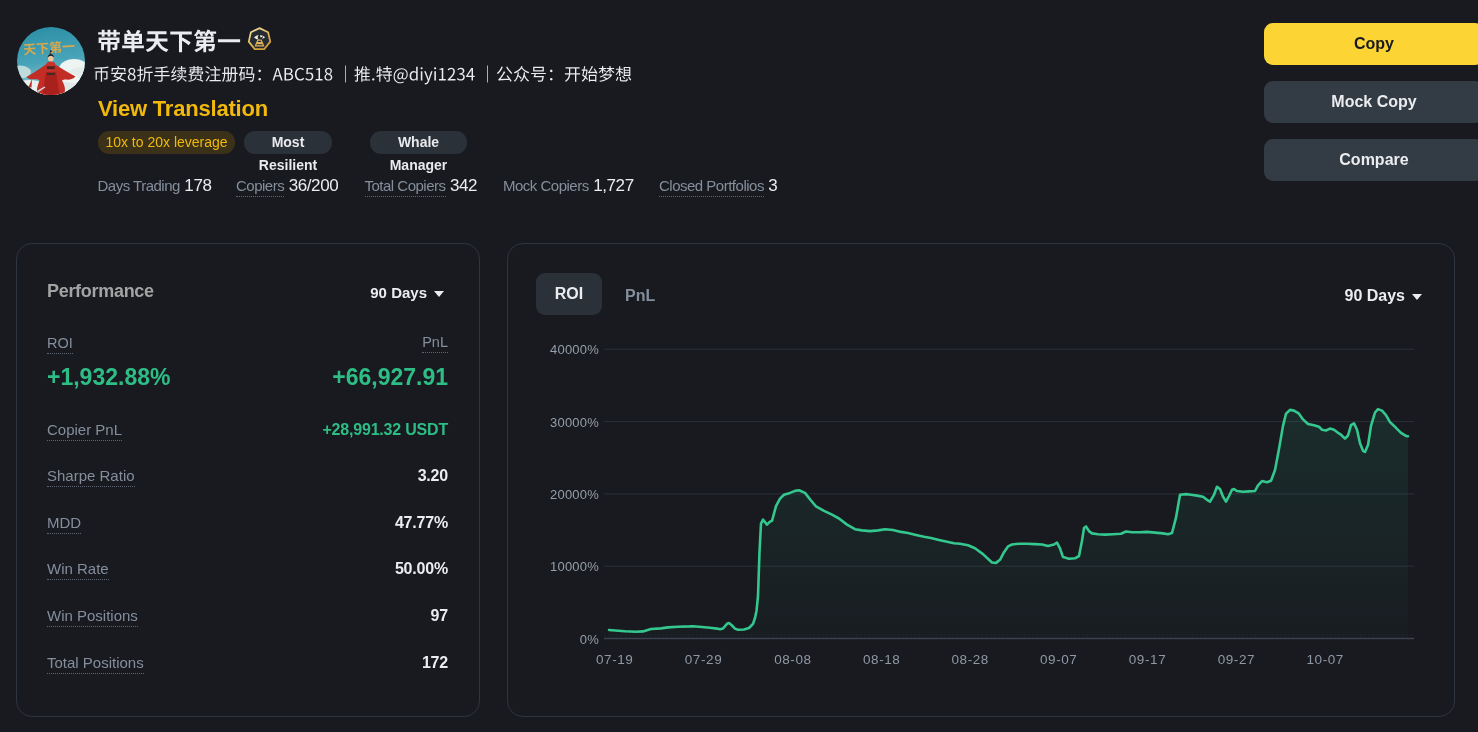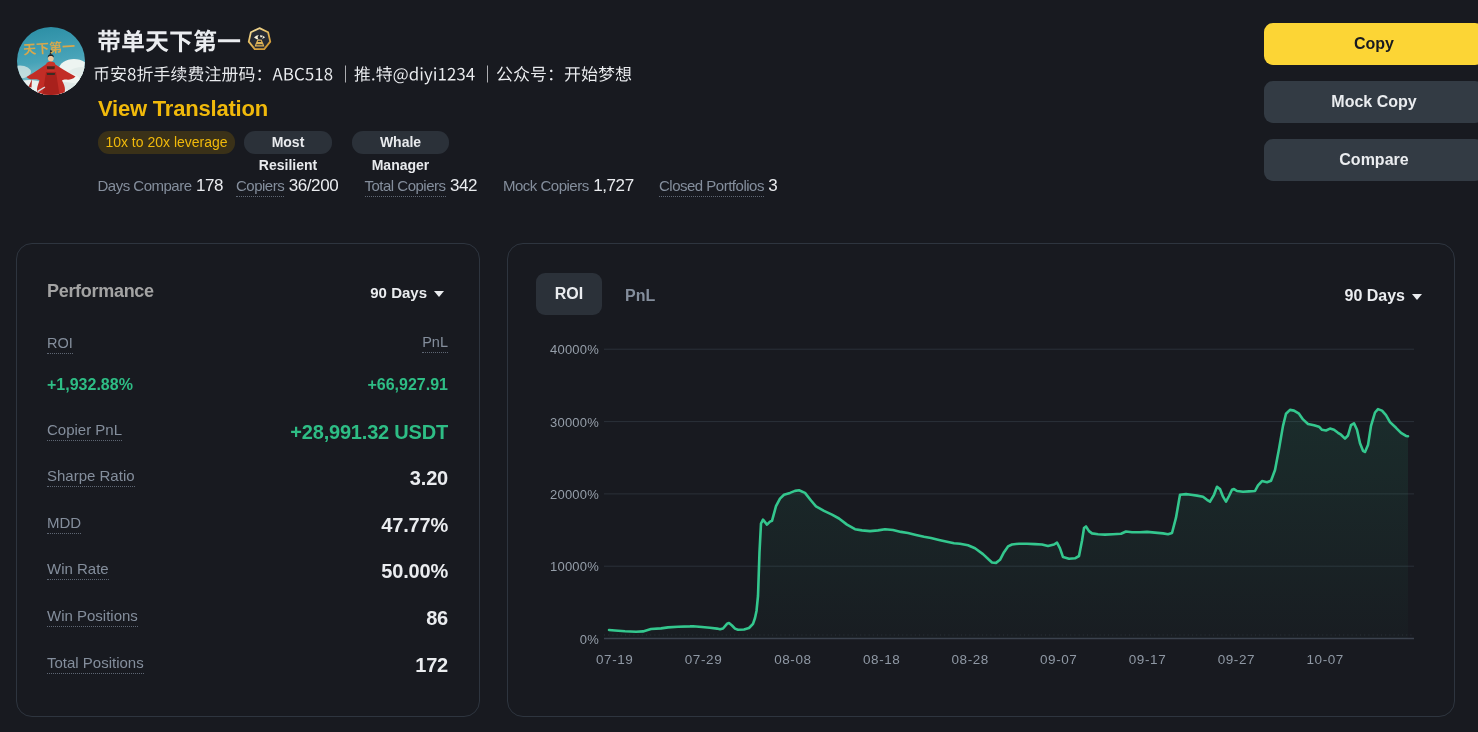--- a/index.html
+++ b/index.html
@@ -6,21 +6,21 @@
 .dot{border-bottom:1px dotted #5E6673;padding-bottom:2px}
 .card{position:absolute;border:1px solid #2E353F;border-radius:16px}
 .chip{position:absolute;height:23px;line-height:23px;border-radius:11px;background:#2B3139;color:#E8EAED;font-size:14px;font-weight:600;text-align:center;top:131px}
 .btn{position:absolute;left:1264px;width:220px;height:42px;border-radius:9px;background:#333B44;color:#EAECEF;font-weight:700;font-size:16px;text-align:center;line-height:42px}
 .statlab{color:#848E9C;font-size:15px;letter-spacing:-0.5px}
 .statval{color:#EAECEF;font-size:17px;font-weight:400;letter-spacing:-0.4px}
 .axlab{fill:#959EA9;font-size:13px;letter-spacing:0.2px}
 .axlab2{fill:#8F98A4;font-size:13.5px;letter-spacing:0.6px}
 .prow{position:absolute;left:47px;width:401px}
 .plab{color:#848E9C;font-size:15px}
-.pval{color:#EAECEF;font-size:20px;font-weight:700;float:right;letter-spacing:-0.2px}
+.pval{color:#EAECEF;font-size:16px;font-weight:700;float:right;letter-spacing:-0.2px}
 .caret{display:inline-block;width:0;height:0;border-left:5px solid transparent;border-right:5px solid transparent;border-top:6px solid #EAECEF;margin-left:7px;position:relative;top:-1px}
 </style></head><body>
 <svg style="position:absolute;left:17px;top:27px" width="68" height="68" viewBox="0 0 68 68">
 <defs>
       <clipPath id="avc">
         <circle cx="34" cy="34" r="34"></circle>
       </clipPath>
 <linearGradient id="sky" x1="0" y1="0" x2="0.15" y2="1">
 <stop offset="0" stop-color="#2A8DA4"></stop>
         <stop offset="0.55" stop-color="#47A3B8"></stop>
@@ -72,39 +72,39 @@
 <path d="M8.9 16.4 L15.1 16.4 L15.9 18.6 L8.1 18.6 Z" fill="none" stroke="#DFB458" stroke-width="1.1"></path>
 </svg>
 <svg class="abs" style="left:93px;top:62px" width="545" height="24" viewBox="0 0 545 24">
     <g transform="translate(0,18.4) scale(0.017000,-0.017000)">
       <path d="M458 722H536V-79H458ZM150 534H816V461H226V36H150ZM778 534H855V140Q855 108 847 89Q839 70 814 61Q789 52 748 50Q706 48 646 48Q644 65 636 86Q628 108 619 123Q652 122 680 122Q708 121 728 122Q748 122 757 122Q770 123 774 127Q778 131 778 142ZM889 812 919 743Q840 730 740 720Q639 709 529 702Q418 694 305 690Q193 685 89 683Q89 699 83 719Q78 738 73 751Q177 753 289 758Q402 763 512 771Q621 779 719 789Q816 799 889 812ZM1093 725H1908V522H1829V654H1168V522H1093ZM1668 414 1748 396Q1700 256 1614 163Q1528 70 1407 14Q1285 -43 1130 -77Q1126 -68 1117 -55Q1109 -42 1100 -29Q1090 -17 1082 -9Q1237 19 1354 70Q1472 120 1550 204Q1629 288 1668 414ZM1069 449H1935V378H1069ZM1414 823 1491 842Q1509 810 1528 772Q1546 733 1556 708L1477 685Q1467 711 1449 751Q1431 790 1414 823ZM1192 222 1247 276Q1331 250 1425 216Q1518 182 1609 144Q1700 106 1779 67Q1857 28 1914 -8L1852 -73Q1799 -38 1722 2Q1646 42 1555 83Q1465 123 1372 158Q1278 194 1192 222ZM1192 223Q1222 260 1254 307Q1285 354 1317 407Q1348 459 1375 512Q1402 565 1421 612L1502 596Q1482 547 1454 495Q1427 443 1397 392Q1367 342 1338 297Q1308 252 1283 218ZM2280 -13Q2212 -13 2159 12Q2106 37 2076 81Q2046 125 2046 182Q2046 231 2065 271Q2085 310 2116 338Q2147 367 2180 385V389Q2140 417 2111 459Q2081 500 2081 558Q2081 614 2107 656Q2134 697 2179 721Q2225 744 2282 744Q2345 744 2390 719Q2435 694 2459 651Q2483 608 2483 551Q2483 513 2468 479Q2452 445 2430 418Q2408 392 2386 374V369Q2418 351 2446 326Q2474 300 2492 263Q2509 227 2509 176Q2509 124 2480 80Q2452 37 2400 12Q2349 -13 2280 -13ZM2330 398Q2367 431 2386 468Q2405 506 2405 546Q2405 583 2391 612Q2376 641 2348 659Q2320 676 2281 676Q2230 676 2197 644Q2164 612 2164 558Q2164 515 2188 485Q2211 456 2249 436Q2287 415 2330 398ZM2281 55Q2324 55 2355 71Q2387 87 2404 115Q2422 143 2422 179Q2422 216 2406 243Q2390 269 2364 289Q2337 309 2302 325Q2267 341 2228 356Q2184 328 2156 285Q2127 243 2127 190Q2127 152 2147 121Q2167 90 2203 73Q2238 55 2281 55ZM3432 832 3478 768Q3419 751 3343 735Q3267 720 3186 708Q3105 697 3030 689Q3028 703 3022 721Q3015 738 3009 751Q3064 758 3122 767Q3180 776 3237 786Q3294 796 3344 808Q3394 820 3432 832ZM3046 507H3515V436H3046ZM3272 468H3346V-74H3272ZM2593 310Q2639 322 2697 338Q2756 354 2822 374Q2888 393 2953 412L2963 342Q2872 314 2779 286Q2687 259 2615 237ZM2607 638H2956V567H2607ZM2748 840H2821V13Q2821 -18 2814 -35Q2806 -52 2786 -61Q2766 -70 2734 -72Q2702 -75 2652 -75Q2650 -60 2643 -40Q2636 -20 2629 -5Q2663 -6 2691 -6Q2719 -6 2729 -6Q2739 -5 2744 -1Q2748 2 2748 12ZM3009 751H3083V435Q3083 344 3074 255Q3065 167 3039 83Q3012 -1 2958 -78Q2948 -66 2931 -52Q2913 -39 2898 -29Q2948 42 2971 119Q2995 197 3002 277Q3009 357 3009 435ZM4353 839 4408 778Q4341 758 4254 742Q4168 727 4072 716Q3975 705 3877 698Q3780 691 3689 688Q3687 702 3682 722Q3676 741 3671 753Q3760 758 3856 765Q3952 772 4044 782Q4136 793 4216 807Q4295 821 4353 839ZM3672 556H4451V484H3672ZM3605 322H4508V248H3605ZM4018 732H4095V25Q4095 -15 4083 -35Q4070 -54 4042 -63Q4013 -72 3963 -75Q3912 -77 3833 -76Q3830 -65 3825 -52Q3820 -38 3813 -25Q3807 -11 3801 -2Q3843 -3 3881 -3Q3919 -3 3947 -3Q3975 -3 3987 -3Q4004 -2 4011 4Q4018 10 4018 25ZM4993 747H5440V683H4993ZM5174 840H5248V563H5174ZM5029 452 5064 489Q5097 472 5133 447Q5169 422 5188 401L5152 359Q5132 380 5097 406Q5062 432 5029 452ZM4956 361 4992 400Q5026 382 5063 355Q5100 329 5121 307L5084 264Q5065 286 5028 314Q4991 341 4956 361ZM4956 593H5437V528H4956ZM5421 593H5432L5444 596L5492 584Q5476 534 5458 482Q5440 430 5422 394L5362 410Q5377 443 5393 491Q5410 539 5421 582ZM4935 251H5494V185H4935ZM5203 489H5273V368Q5273 313 5263 253Q5253 193 5222 134Q5191 74 5129 19Q5066 -36 4960 -82Q4956 -73 4948 -63Q4941 -53 4932 -43Q4923 -33 4916 -26Q5014 15 5072 64Q5129 113 5158 166Q5186 219 5195 271Q5203 323 5203 370ZM5244 105 5290 146Q5329 120 5372 88Q5414 56 5452 24Q5489 -9 5512 -35L5463 -82Q5441 -56 5404 -22Q5367 11 5326 45Q5284 78 5244 105ZM4623 182Q4621 189 4617 201Q4613 213 4609 225Q4604 238 4601 246Q4616 250 4633 268Q4651 286 4673 314Q4685 328 4708 359Q4730 390 4759 433Q4787 477 4816 527Q4845 577 4868 628L4927 594Q4873 491 4806 392Q4739 294 4671 220V218Q4671 218 4664 215Q4657 211 4647 206Q4637 200 4630 194Q4623 188 4623 182ZM4623 182 4617 245 4651 271 4905 334Q4905 319 4906 301Q4907 282 4909 271Q4821 247 4768 232Q4714 217 4685 208Q4656 199 4643 193Q4630 187 4623 182ZM4616 423Q4614 430 4610 442Q4606 455 4602 468Q4597 481 4593 490Q4606 493 4620 510Q4634 526 4650 552Q4658 565 4675 594Q4691 623 4711 662Q4731 702 4751 747Q4771 793 4786 838L4851 808Q4826 746 4795 683Q4764 621 4729 564Q4694 508 4659 462V460Q4659 460 4653 456Q4646 453 4638 447Q4629 441 4623 435Q4616 428 4616 423ZM4616 423 4614 477 4649 500 4822 517Q4820 504 4818 486Q4817 468 4817 457Q4758 450 4721 445Q4685 439 4664 436Q4643 432 4632 429Q4622 426 4616 423ZM4598 58Q4656 77 4737 106Q4819 135 4904 165L4916 103Q4837 73 4758 43Q4679 13 4615 -12ZM5731 650H6359V721H5663V776H6428V596H5731ZM5715 521H6440V467H5699ZM6418 521H6488Q6488 521 6487 512Q6487 503 6486 496Q6481 447 6475 421Q6469 394 6457 382Q6447 373 6435 369Q6423 365 6408 364Q6395 363 6371 364Q6347 364 6320 365Q6319 376 6316 391Q6312 406 6306 417Q6330 414 6349 413Q6368 413 6376 413Q6384 413 6389 414Q6395 415 6399 419Q6405 426 6409 447Q6414 468 6418 512ZM5911 840H5979V635Q5979 581 5968 531Q5957 482 5923 438Q5890 395 5825 360Q5759 324 5651 297Q5648 306 5641 317Q5635 328 5628 338Q5620 349 5614 356Q5713 379 5773 409Q5832 439 5862 476Q5891 512 5901 552Q5911 592 5911 636ZM6139 840H6210V362H6139ZM5741 337H6376V66H6300V274H5814V59H5741ZM6028 233H6104Q6090 163 6060 111Q6031 59 5978 22Q5925 -15 5841 -40Q5756 -65 5630 -80Q5628 -71 5623 -59Q5618 -48 5611 -36Q5605 -24 5598 -17Q5716 -5 5794 14Q5872 34 5919 64Q5966 94 5992 135Q6017 177 6028 233ZM6076 58 6115 109Q6162 97 6215 81Q6268 65 6321 48Q6373 30 6420 12Q6466 -5 6500 -21L6458 -80Q6426 -64 6380 -46Q6335 -27 6283 -9Q6231 10 6177 27Q6124 44 6076 58ZM5703 649H5771Q5764 603 5757 553Q5749 503 5741 467H5672Q5680 505 5689 555Q5698 605 5703 649ZM6927 353H7457V281H6927ZM6857 23H7517V-49H6857ZM6889 649H7493V578H6889ZM7152 609H7230V-12H7152ZM6649 774 6691 828Q6724 814 6759 796Q6795 777 6828 758Q6861 739 6882 724L6839 662Q6818 678 6786 699Q6754 719 6718 739Q6682 759 6649 774ZM6597 497 6638 553Q6669 540 6704 522Q6739 503 6771 485Q6803 467 6824 451L6782 388Q6762 404 6730 424Q6699 443 6664 463Q6629 482 6597 497ZM6626 -18Q6653 20 6687 74Q6720 127 6754 188Q6788 248 6817 305L6871 255Q6845 202 6814 145Q6783 88 6751 33Q6719 -22 6689 -69ZM7103 819 7171 844Q7197 806 7222 760Q7247 715 7259 682L7186 653Q7176 686 7152 733Q7129 780 7103 819ZM7748 775H7961V704H7748ZM7597 443H8513V371H7597ZM7709 775H7781V466Q7781 405 7776 333Q7771 261 7758 186Q7744 112 7718 42Q7693 -28 7650 -86Q7645 -78 7635 -67Q7624 -57 7614 -47Q7603 -38 7595 -33Q7634 21 7657 84Q7680 147 7691 214Q7702 280 7705 344Q7709 408 7709 466ZM7922 775H7995V14Q7995 -16 7987 -33Q7979 -50 7958 -59Q7938 -68 7904 -70Q7869 -72 7817 -72Q7815 -58 7807 -38Q7800 -18 7792 -4Q7830 -5 7861 -5Q7893 -6 7903 -5Q7914 -4 7918 -0Q7922 4 7922 15ZM8140 775H8362V704H8140ZM8099 775H8172V464Q8172 404 8168 333Q8164 262 8152 188Q8139 114 8116 45Q8093 -25 8054 -82Q8049 -75 8038 -65Q8028 -54 8017 -45Q8006 -35 7998 -31Q8033 24 8053 86Q8073 148 8083 214Q8093 280 8096 344Q8099 408 8099 464ZM8332 775H8406V11Q8406 -21 8398 -39Q8389 -57 8368 -66Q8348 -75 8312 -77Q8276 -79 8222 -79Q8221 -70 8217 -57Q8212 -44 8208 -31Q8203 -18 8197 -9Q8236 -10 8269 -10Q8301 -10 8311 -9Q8323 -8 8327 -4Q8332 0 8332 12ZM9422 401H9495Q9495 401 9495 395Q9494 389 9494 382Q9494 374 9493 368Q9482 233 9470 149Q9457 65 9443 20Q9429 -25 9411 -43Q9397 -59 9381 -66Q9366 -72 9343 -74Q9324 -75 9292 -75Q9259 -75 9223 -73Q9222 -58 9216 -38Q9211 -18 9202 -4Q9239 -7 9269 -8Q9300 -9 9313 -9Q9326 -10 9335 -8Q9344 -5 9351 2Q9365 16 9378 58Q9390 99 9401 180Q9412 260 9422 389ZM8998 781H9369V712H8998ZM9046 650 9116 645Q9113 595 9107 538Q9101 482 9095 429Q9089 376 9083 337H9013Q9020 377 9026 431Q9032 486 9038 543Q9043 601 9046 650ZM9033 401H9444V336H9033ZM8965 205H9347V137H8965ZM9338 781H9346L9358 785L9411 779Q9408 735 9402 681Q9397 628 9391 571Q9385 514 9378 458Q9371 402 9364 353L9294 359Q9301 408 9307 465Q9314 522 9320 579Q9326 636 9331 686Q9336 737 9338 772ZM8606 787H8949V718H8606ZM8703 479H8920V46H8703V113H8854V411H8703ZM8734 753 8804 738Q8786 644 8760 554Q8735 464 8700 385Q8665 307 8618 247Q8616 257 8610 272Q8604 287 8597 303Q8590 319 8584 328Q8642 405 8678 517Q8714 628 8734 753ZM8671 479H8736V-34H8671ZM9805 486Q9775 486 9752 506Q9729 526 9729 560Q9729 595 9752 615Q9775 636 9805 636Q9835 636 9858 615Q9881 595 9881 560Q9881 526 9858 506Q9835 486 9805 486ZM9805 -4Q9775 -4 9752 17Q9729 37 9729 71Q9729 105 9752 126Q9775 146 9805 146Q9835 146 9858 126Q9881 105 9881 71Q9881 37 9858 17Q9835 -4 9805 -4ZM10559 0 10807 733H10910L11159 0H11061L10933 410Q10913 473 10895 533Q10877 594 10859 658H10855Q10838 594 10820 533Q10801 473 10782 410L10652 0ZM10688 224V297H11026V224ZM11264 0V733H11481Q11556 733 11612 715Q11669 697 11701 658Q11733 619 11733 554Q11733 518 11720 486Q11708 453 11684 430Q11660 406 11626 395V390Q11691 378 11733 334Q11775 290 11775 215Q11775 143 11739 95Q11704 48 11642 24Q11579 0 11497 0ZM11356 422H11465Q11560 422 11601 454Q11642 486 11642 542Q11642 607 11598 634Q11555 660 11469 660H11356ZM11356 74H11484Q11578 74 11631 109Q11684 144 11684 218Q11684 287 11632 318Q11580 350 11484 350H11356ZM12197 -13Q12129 -13 12071 12Q12012 38 11969 87Q11926 136 11902 207Q11878 277 11878 366Q11878 455 11903 525Q11927 596 11971 645Q12015 694 12074 720Q12133 746 12203 746Q12270 746 12321 719Q12372 691 12404 656L12354 596Q12325 627 12288 646Q12251 665 12204 665Q12135 665 12083 629Q12031 593 12002 527Q11973 460 11973 369Q11973 276 12001 209Q12029 141 12080 105Q12131 68 12201 68Q12253 68 12295 90Q12336 112 12371 151L12422 92Q12379 42 12324 14Q12269 -13 12197 -13ZM12720 -13Q12663 -13 12619 1Q12576 15 12543 37Q12511 59 12485 84L12531 144Q12552 123 12578 105Q12603 86 12636 75Q12669 63 12711 63Q12754 63 12790 84Q12825 105 12846 144Q12867 183 12867 236Q12867 314 12825 359Q12784 403 12715 403Q12679 403 12652 392Q12625 381 12593 360L12544 391L12568 733H12924V655H12648L12629 443Q12653 457 12680 464Q12706 472 12739 472Q12800 472 12850 447Q12900 423 12930 371Q12960 319 12960 238Q12960 158 12925 102Q12891 46 12836 16Q12781 -13 12720 -13ZM13101 0V76H13265V623H13134V681Q13183 690 13220 703Q13256 716 13286 733H13356V76H13503V0ZM13848 -13Q13780 -13 13727 12Q13674 37 13644 81Q13614 125 13614 182Q13614 231 13633 271Q13653 310 13684 338Q13715 367 13748 385V389Q13708 417 13679 459Q13649 500 13649 558Q13649 614 13675 656Q13702 697 13747 721Q13793 744 13850 744Q13913 744 13958 719Q14003 694 14027 651Q14051 608 14051 551Q14051 513 14036 479Q14020 445 13998 418Q13976 392 13954 374V369Q13986 351 14014 326Q14042 300 14060 263Q14077 227 14077 176Q14077 124 14048 80Q14020 37 13968 12Q13917 -13 13848 -13ZM13898 398Q13935 431 13954 468Q13973 506 13973 546Q13973 583 13959 612Q13944 641 13916 659Q13888 676 13849 676Q13798 676 13765 644Q13732 612 13732 558Q13732 515 13756 485Q13779 456 13817 436Q13855 415 13898 398ZM13849 55Q13892 55 13923 71Q13955 87 13972 115Q13990 143 13990 179Q13990 216 13974 243Q13958 269 13932 289Q13905 309 13870 325Q13835 341 13796 356Q13752 328 13724 285Q13695 243 13695 190Q13695 152 13715 121Q13735 90 13771 73Q13806 55 13849 55ZM14868 880V-120H14826V880ZM15379 307Q15438 324 15522 349Q15605 375 15692 402L15703 333Q15624 308 15543 281Q15463 255 15398 234ZM15387 641H15701V571H15387ZM15516 839H15589V12Q15589 -19 15581 -37Q15573 -54 15554 -63Q15535 -73 15505 -76Q15475 -78 15426 -78Q15425 -63 15419 -43Q15412 -22 15404 -5Q15436 -6 15463 -7Q15489 -7 15498 -6Q15507 -6 15511 -2Q15516 2 15516 12ZM15802 461H16266V394H15802ZM15803 262H16265V195H15803ZM15805 59H16301V-11H15805ZM15849 834 15920 816Q15894 736 15858 659Q15823 581 15782 513Q15741 446 15696 394Q15691 401 15680 411Q15670 421 15659 431Q15648 442 15640 448Q15684 495 15723 556Q15762 618 15794 689Q15827 760 15849 834ZM15850 661H16281V592H15850V-80H15778V602L15835 661ZM16019 624H16090V22H16019ZM15988 807 16053 832Q16076 798 16097 757Q16118 717 16127 686L16060 657Q16050 688 16030 730Q16009 772 15988 807ZM16486 -13Q16459 -13 16439 6Q16420 26 16420 56Q16420 88 16439 107Q16459 126 16486 126Q16513 126 16533 107Q16552 88 16552 56Q16552 26 16533 6Q16513 -13 16486 -13ZM17072 732H17537V662H17072ZM17014 536H17583V465H17014ZM17030 346H17577V275H17030ZM17267 841H17338V498H17267ZM17389 476H17461V13Q17461 -21 17452 -39Q17444 -57 17420 -67Q17397 -75 17358 -78Q17318 -80 17261 -80Q17259 -63 17253 -42Q17246 -20 17238 -5Q17283 -6 17320 -6Q17356 -6 17369 -5Q17381 -5 17385 -1Q17389 3 17389 13ZM17082 212 17138 246Q17174 211 17211 167Q17247 122 17265 87L17205 48Q17195 71 17175 100Q17155 129 17131 159Q17107 188 17082 212ZM16672 270Q16713 281 16768 297Q16823 313 16884 331Q16945 350 17006 369L17012 299Q16928 271 16841 243Q16754 215 16688 194ZM16837 839H16909V-80H16837ZM16722 763 16785 752Q16779 685 16770 619Q16760 553 16749 495Q16737 437 16722 392Q16716 398 16705 404Q16694 409 16683 415Q16671 421 16664 424Q16679 467 16690 522Q16702 577 16710 639Q16718 701 16722 763ZM16736 634H17004V562H16724ZM18074 -173Q17993 -173 17921 -148Q17850 -122 17796 -71Q17742 -20 17712 55Q17681 129 17681 227Q17681 340 17719 431Q17756 522 17821 587Q17886 652 17970 687Q18055 722 18148 722Q18261 722 18343 675Q18425 629 18469 546Q18514 463 18514 352Q18514 279 18494 223Q18474 168 18441 131Q18408 93 18368 74Q18329 55 18291 55Q18246 55 18213 76Q18181 97 18176 140H18173Q18146 108 18110 86Q18074 63 18037 63Q17981 63 17942 104Q17902 146 17902 222Q17902 266 17918 312Q17933 357 17961 396Q17989 435 18029 458Q18069 481 18118 481Q18146 481 18169 467Q18192 454 18207 426H18209L18222 472H18282L18238 249Q18206 117 18299 117Q18335 117 18370 145Q18404 172 18427 224Q18450 276 18450 348Q18450 416 18430 473Q18410 530 18371 572Q18332 614 18274 637Q18216 661 18140 661Q18065 661 17995 630Q17925 600 17870 543Q17814 487 17781 407Q17748 328 17748 230Q17748 148 17773 85Q17798 21 17843 -22Q17888 -66 17949 -89Q18010 -112 18081 -112Q18132 -112 18179 -97Q18225 -83 18262 -62L18287 -116Q18239 -145 18186 -159Q18133 -173 18074 -173ZM18055 126Q18078 126 18104 142Q18130 157 18159 193L18190 370Q18175 396 18158 406Q18141 417 18118 417Q18086 417 18059 399Q18032 382 18014 353Q17995 325 17985 292Q17976 258 17976 227Q17976 173 17998 150Q18021 126 18055 126ZM18848 -13Q18780 -13 18729 20Q18679 53 18651 117Q18624 180 18624 271Q18624 359 18657 423Q18690 487 18744 522Q18797 557 18859 557Q18907 557 18942 540Q18976 524 19012 494L19007 587V796H19099V0H19024L19016 64H19013Q18981 32 18939 9Q18897 -13 18848 -13ZM18868 64Q18906 64 18940 82Q18974 101 19007 138V423Q18973 454 18941 467Q18909 480 18875 480Q18832 480 18796 454Q18761 427 18739 381Q18718 334 18718 272Q18718 207 18736 160Q18754 113 18787 89Q18821 64 18868 64ZM19283 0V543H19375V0ZM19329 655Q19302 655 19285 672Q19269 688 19269 716Q19269 743 19285 759Q19302 775 19329 775Q19356 775 19373 759Q19390 743 19390 716Q19390 688 19373 672Q19356 655 19329 655ZM19567 -234Q19548 -234 19532 -231Q19516 -228 19503 -223L19521 -150Q19529 -153 19540 -156Q19551 -159 19563 -159Q19609 -159 19638 -125Q19668 -92 19685 -42L19697 -1L19479 543H19574L19684 242Q19697 206 19711 166Q19724 126 19738 88H19743Q19754 126 19765 165Q19777 205 19787 242L19885 543H19974L19770 -46Q19751 -99 19724 -142Q19697 -184 19659 -209Q19621 -234 19567 -234ZM20079 0V543H20171V0ZM20125 655Q20098 655 20081 672Q20065 688 20065 716Q20065 743 20081 759Q20098 775 20125 775Q20152 775 20169 759Q20186 743 20186 716Q20186 688 20169 672Q20152 655 20125 655ZM20350 0V76H20514V623H20383V681Q20432 690 20469 703Q20505 716 20535 733H20605V76H20752V0ZM20861 0V54Q20976 155 21051 238Q21125 321 21161 393Q21197 464 21197 527Q21197 569 21182 602Q21168 635 21138 653Q21108 672 21062 672Q21017 672 20979 648Q20940 624 20910 587L20857 639Q20901 688 20952 717Q21003 746 21073 746Q21139 746 21187 720Q21234 693 21261 644Q21287 596 21287 531Q21287 458 21251 383Q21214 308 21150 231Q21085 153 20999 72Q21028 74 21060 77Q21091 79 21119 79H21322V0ZM21635 -13Q21578 -13 21534 1Q21491 15 21458 38Q21425 61 21401 88L21448 147Q21480 114 21524 89Q21567 63 21629 63Q21673 63 21707 79Q21740 96 21759 127Q21778 157 21778 199Q21778 243 21756 276Q21735 309 21685 328Q21635 346 21550 346V416Q21626 416 21670 435Q21714 453 21734 485Q21753 517 21753 556Q21753 609 21720 641Q21687 672 21629 672Q21585 672 21547 652Q21508 632 21477 601L21428 659Q21470 697 21520 722Q21569 746 21632 746Q21694 746 21742 725Q21791 703 21818 662Q21846 621 21846 563Q21846 496 21810 452Q21774 408 21716 387V382Q21759 372 21794 347Q21829 322 21850 284Q21871 246 21871 196Q21871 131 21839 84Q21807 37 21754 12Q21701 -13 21635 -13ZM22267 0V500Q22267 527 22269 566Q22271 605 22272 633H22268Q22254 607 22240 579Q22225 552 22209 525L22042 275H22451V202H21947V262L22252 733H22353V0ZM23227 880V-120H23185V880ZM24317 274 24387 306Q24432 253 24478 191Q24523 130 24563 71Q24603 13 24628 -33L24554 -73Q24530 -27 24491 34Q24451 94 24406 157Q24360 220 24317 274ZM24030 811 24110 789Q24077 707 24031 631Q23986 554 23934 489Q23882 424 23826 374Q23819 382 23806 392Q23794 402 23780 412Q23767 422 23757 428Q23814 473 23865 533Q23916 594 23958 665Q24001 736 24030 811ZM24371 819Q24396 767 24431 713Q24466 659 24506 608Q24547 557 24589 513Q24631 470 24670 438Q24660 431 24648 420Q24637 408 24626 396Q24615 385 24607 374Q24568 411 24526 458Q24483 506 24442 561Q24401 616 24364 674Q24327 732 24298 789ZM23867 -14Q23865 -6 23860 9Q23855 23 23850 39Q23844 55 23838 65Q23858 70 23880 92Q23901 114 23929 149Q23943 166 23972 204Q24000 243 24035 297Q24070 350 24105 411Q24141 473 24171 535L24253 500Q24205 413 24152 328Q24098 243 24042 167Q23985 92 23927 32V29Q23927 29 23918 25Q23909 21 23897 14Q23886 8 23877 0Q23867 -7 23867 -14ZM23867 -14 23866 49 23919 79 24480 111Q24483 95 24488 74Q24493 53 24496 40Q24362 31 24266 24Q24169 17 24103 13Q24037 8 23995 4Q23953 1 23928 -2Q23903 -5 23890 -8Q23877 -11 23867 -14ZM24970 277 25019 324Q25055 296 25094 263Q25132 230 25165 198Q25198 166 25218 141L25165 85Q25146 112 25113 146Q25080 180 25043 215Q25006 249 24970 277ZM25395 355Q25408 308 25430 257Q25452 206 25484 156Q25516 107 25558 65Q25601 23 25655 -4Q25647 -11 25637 -23Q25627 -35 25618 -47Q25609 -60 25603 -70Q25548 -37 25504 9Q25461 55 25428 108Q25396 161 25374 216Q25351 270 25338 319ZM24983 481 25058 473Q25035 288 24979 152Q24923 15 24820 -73Q24814 -67 24802 -58Q24790 -49 24777 -40Q24764 -31 24755 -26Q24825 27 24870 101Q24916 176 24943 272Q24970 368 24983 481ZM25344 476 25419 468Q25406 341 25377 239Q25348 137 25301 58Q25253 -22 25182 -80Q25176 -73 25164 -64Q25152 -55 25140 -46Q25127 -37 25117 -32Q25225 44 25276 173Q25327 301 25344 476ZM25236 783Q25268 735 25313 689Q25359 643 25415 603Q25472 564 25536 534Q25600 505 25666 487Q25658 479 25648 467Q25638 455 25629 442Q25620 430 25614 419Q25524 448 25441 499Q25358 550 25290 617Q25223 685 25176 760ZM25200 846 25272 816Q25226 723 25156 647Q25087 570 24998 511Q24910 453 24807 413Q24798 429 24783 449Q24768 469 24753 482Q24852 515 24938 568Q25025 620 25092 690Q25158 760 25200 846ZM25966 732V596H26442V732ZM25891 799H26521V530H25891ZM25769 440H26639V371H25769ZM25955 259H26465V191H25955ZM26442 259H26522Q26522 259 26521 253Q26520 247 26520 239Q26519 231 26518 225Q26506 141 26493 86Q26480 31 26465 -1Q26451 -33 26432 -50Q26414 -65 26394 -71Q26374 -76 26345 -77Q26320 -78 26274 -78Q26228 -77 26176 -74Q26174 -57 26167 -37Q26160 -18 26150 -2Q26203 -7 26251 -9Q26300 -10 26321 -10Q26339 -10 26350 -9Q26361 -7 26369 -1Q26384 11 26396 39Q26409 68 26420 120Q26431 171 26442 249ZM25987 410 26067 399Q26056 364 26044 326Q26032 288 26019 253Q26006 218 25996 191H25909Q25922 221 25936 258Q25950 296 25963 336Q25977 375 25987 410ZM26956 486Q26926 486 26903 506Q26880 526 26880 560Q26880 595 26903 615Q26926 636 26956 636Q26986 636 27009 615Q27032 595 27032 560Q27032 526 27009 506Q26986 486 26956 486ZM26956 -4Q26926 -4 26903 17Q26880 37 26880 71Q26880 105 26903 126Q26926 146 26956 146Q26986 146 27009 126Q27032 105 27032 71Q27032 37 27009 17Q26986 -4 26956 -4ZM27795 775H28624V703H27795ZM27758 418H28655V346H27758ZM28355 737H28432V-81H28355ZM27999 738H28075V461Q28075 388 28067 314Q28059 240 28033 170Q28008 99 27957 35Q27906 -30 27820 -84Q27813 -74 27803 -64Q27793 -54 27781 -44Q27770 -34 27760 -28Q27841 22 27889 80Q27937 138 27960 201Q27984 264 27991 330Q27999 396 27999 461ZM29214 31H29575V-36H29214ZM29168 327H29611V-78H29539V259H29237V-80H29168ZM29446 666 29506 695Q29540 651 29573 601Q29606 551 29633 502Q29660 453 29675 414L29611 381Q29597 420 29570 470Q29544 520 29512 571Q29479 623 29446 666ZM29135 407Q29134 415 29129 428Q29125 442 29120 456Q29114 470 29110 480Q29124 483 29140 500Q29156 517 29174 544Q29184 557 29203 587Q29222 617 29245 658Q29268 699 29291 746Q29315 793 29333 841L29411 819Q29380 750 29343 684Q29306 617 29267 558Q29228 498 29189 450V448Q29189 448 29181 444Q29173 440 29162 434Q29152 428 29143 421Q29135 414 29135 407ZM29135 407 29134 468 29180 494 29604 521Q29606 505 29611 486Q29615 467 29619 455Q29497 445 29414 439Q29332 433 29280 428Q29229 424 29201 420Q29172 417 29158 414Q29144 410 29135 407ZM28771 292Q28787 342 28804 409Q28821 476 28837 550Q28852 624 28864 698Q28877 771 28884 836L28954 831Q28946 764 28932 688Q28918 613 28902 537Q28887 461 28869 392Q28852 324 28835 269ZM28749 635H29046V565H28749ZM29026 635H29039L29051 637L29095 630Q29082 436 29045 298Q29007 160 28944 68Q28881 -23 28792 -78Q28784 -65 28771 -47Q28758 -29 28746 -19Q28827 25 28885 110Q28944 195 28980 322Q29015 449 29026 620ZM28771 292 28812 345Q28855 317 28899 284Q28943 251 28984 215Q29025 180 29060 146Q29094 112 29116 82L29070 21Q29048 51 29014 86Q28981 122 28940 158Q28900 195 28856 229Q28813 263 28771 292ZM29995 188 30053 229Q30090 213 30132 191Q30173 169 30211 147Q30249 125 30274 105L30211 59Q30188 78 30151 101Q30115 124 30074 147Q30033 170 29995 188ZM30109 358H30487V294H30045ZM29762 736H30177V670H29762ZM29943 840H30012V405H29943ZM30209 736H30655V670H30209ZM30377 840H30447V405H30377ZM30459 703Q30482 661 30518 619Q30553 578 30594 543Q30636 509 30676 487Q30664 478 30650 462Q30635 445 30626 432Q30586 459 30545 499Q30503 539 30467 587Q30431 634 30407 682ZM30006 679Q30018 671 30041 654Q30065 636 30091 615Q30118 594 30141 576Q30163 558 30172 550L30132 489Q30120 503 30099 524Q30078 546 30054 569Q30029 592 30007 613Q29985 633 29971 644ZM29937 702 29987 683Q29966 635 29933 589Q29901 542 29864 501Q29827 461 29791 435Q29782 448 29768 463Q29754 479 29742 488Q29779 510 29816 544Q29853 579 29885 620Q29917 661 29937 702ZM30374 702 30424 682Q30402 635 30368 589Q30335 542 30296 503Q30257 464 30218 439Q30209 451 30195 467Q30181 483 30169 493Q30208 513 30247 547Q30285 581 30319 621Q30353 662 30374 702ZM30151 438 30226 409Q30181 361 30120 316Q30060 270 29991 232Q29922 193 29855 166Q29848 174 29838 184Q29828 193 29818 203Q29808 212 29799 218Q29866 244 29933 279Q30001 315 30058 356Q30116 397 30151 438ZM30460 358H30477L30492 361L30542 327Q30494 234 30419 165Q30344 96 30249 48Q30154 -1 30045 -33Q29937 -65 29823 -85Q29820 -75 29814 -62Q29807 -49 29799 -36Q29791 -23 29783 -15Q29895 -0 29999 28Q30104 56 30194 100Q30284 143 30353 204Q30421 265 30460 345ZM30989 200H31062V41Q31062 21 31075 15Q31087 10 31131 10Q31141 10 31168 10Q31194 10 31227 10Q31259 10 31288 10Q31316 10 31330 10Q31355 10 31367 17Q31379 25 31384 49Q31389 74 31391 126Q31399 119 31411 114Q31423 108 31436 104Q31449 100 31459 98Q31454 35 31443 1Q31431 -33 31406 -46Q31381 -59 31335 -59Q31328 -59 31307 -59Q31286 -59 31258 -59Q31231 -59 31203 -59Q31175 -59 31154 -59Q31133 -59 31127 -59Q31072 -59 31042 -50Q31012 -42 31000 -20Q30989 1 30989 40ZM31120 234 31172 273Q31196 252 31222 226Q31249 200 31273 175Q31297 150 31312 131L31257 86Q31242 105 31219 131Q31196 157 31170 184Q31144 212 31120 234ZM31473 201 31539 230Q31560 199 31583 162Q31606 125 31626 90Q31647 55 31659 29L31589 -5Q31577 21 31558 57Q31538 92 31515 130Q31493 168 31473 201ZM30847 212 30912 186Q30902 152 30888 113Q30874 74 30857 37Q30839 1 30818 -28L30752 6Q30773 33 30791 68Q30809 103 30823 141Q30838 179 30847 212ZM30761 690H31175V625H30761ZM30944 838H31016V255H30944ZM30941 650 30994 632Q30972 570 30939 510Q30905 450 30867 399Q30828 348 30788 313Q30779 326 30764 342Q30750 358 30738 367Q30778 395 30817 441Q30855 486 30888 541Q30920 595 30941 650ZM31009 573Q31022 565 31046 548Q31071 531 31098 511Q31126 491 31149 473Q31172 456 31183 448L31142 387Q31128 400 31106 421Q31083 441 31057 464Q31031 486 31008 505Q30985 524 30970 535ZM31287 574V480H31537V574ZM31287 421V326H31537V421ZM31287 725V633H31537V725ZM31218 787H31609V265H31218Z" fill="#EAECEF"></path>
     </g>
   </svg>
 <div class="abs" style="left:98px;top:96px;color:#F0B90B;font-size:22px;font-weight:700;letter-spacing:-0.2px">View Translation</div>
 <div class="chip" style="left:98px;width:137px;background:#3A3118;color:#F0B90B;font-weight:400">10x to 20x leverage</div>
 <div class="chip" style="left:244px;width:88px">Most Resilient</div>
-<div class="chip" style="left:352px;width:97px">Whale Manager</div>
-<div class="abs" style="left:97.5px;top:175.5px"><span class="statlab">Days Compare</span> <span class="statval">178</span></div>
+<div class="chip" style="left:370px;width:97px">Whale Manager</div>
+<div class="abs" style="left:97.5px;top:175.5px"><span class="statlab">Days Trading</span> <span class="statval">178</span></div>
 <div class="abs" style="left:236px;top:175.5px"><span class="statlab dot">Copiers</span> <span class="statval">36/200</span></div>
 <div class="abs" style="left:364.5px;top:175.5px"><span class="statlab dot">Total Copiers</span> <span class="statval">342</span></div>
 <div class="abs" style="left:503px;top:175.5px"><span class="statlab">Mock Copiers</span> <span class="statval">1,727</span></div>
 <div class="abs" style="left:659px;top:175.5px"><span class="statlab dot">Closed Portfolios</span> <span class="statval">3</span></div>
 <div class="btn" style="top:23px;background:#FCD535;color:#181A20">Copy</div>
 <div class="btn" style="top:81px">Mock Copy</div>
 <div class="btn" style="top:139px">Compare</div>
 <div class="card" style="left:16px;top:243px;width:464px;height:474px"></div>
 <div class="abs" style="left:47px;top:281px;color:#a3a3a3;font-size:18px;font-weight:700;letter-spacing:-0.3px">Performance</div>
 <div class="abs" style="left:330px;top:284px;width:114px;text-align:right;color:#EAECEF;font-size:15px;font-weight:600">90 Days<span class="caret"></span></div>
 <div class="prow" style="top:334px"><span class="plab dot" style="font-size:14.5px">ROI</span><span class="plab dot" style="font-size:14.5px;float:right">PnL</span></div>
-<div class="prow" style="top:376px;color:#2EBD85;font-size:16px;font-weight:700"><span>+1,932.88%</span><span style="float:right">+66,927.91</span></div>
+<div class="prow" style="top:364px;color:#2EBD85;font-size:23px;font-weight:700"><span>+1,932.88%</span><span style="float:right">+66,927.91</span></div>
 <div class="prow" style="top:421px"><span class="plab dot">Copier PnL</span><span class="pval" style="color:#2EBD85">+28,991.32 USDT</span></div>
 <div class="prow" style="top:467px"><span class="plab dot">Sharpe Ratio</span><span class="pval" style="">3.20</span></div>
 <div class="prow" style="top:514px"><span class="plab dot">MDD</span><span class="pval" style="">47.77%</span></div>
 <div class="prow" style="top:560px"><span class="plab dot">Win Rate</span><span class="pval" style="">50.00%</span></div>
-<div class="prow" style="top:607px"><span class="plab dot">Win Positions</span><span class="pval" style="">86</span></div>
+<div class="prow" style="top:607px"><span class="plab dot">Win Positions</span><span class="pval" style="">97</span></div>
 <div class="prow" style="top:654px"><span class="plab dot">Total Positions</span><span class="pval" style="">172</span></div>
 <div class="card" style="left:507px;top:243px;width:948px;height:474px"></div>
 <div class="abs" style="left:536px;top:273px;width:66px;height:42px;background:#2B3139;border-radius:9px;color:#EAECEF;font-size:16px;font-weight:700;text-align:center;line-height:42px">ROI</div>
 <div class="abs" style="left:625px;top:287px;color:#848E9C;font-size:16px;font-weight:600">PnL</div>
 <div class="abs" style="left:1300px;top:287px;width:122px;text-align:right;color:#EAECEF;font-size:16px;font-weight:600">90 Days<span class="caret"></span></div>
 <svg style="position:absolute;left:507px;top:243px" width="948" height="474" viewBox="507 243 948 474">
 <defs>
       <linearGradient id="gfill" x1="0" y1="395" x2="0" y2="645" gradientUnits="userSpaceOnUse">
 <stop offset="0" stop-color="#2EBD85" stop-opacity="0.12"></stop>
         <stop offset="1" stop-color="#2EBD85" stop-opacity="0.015"></stop>

